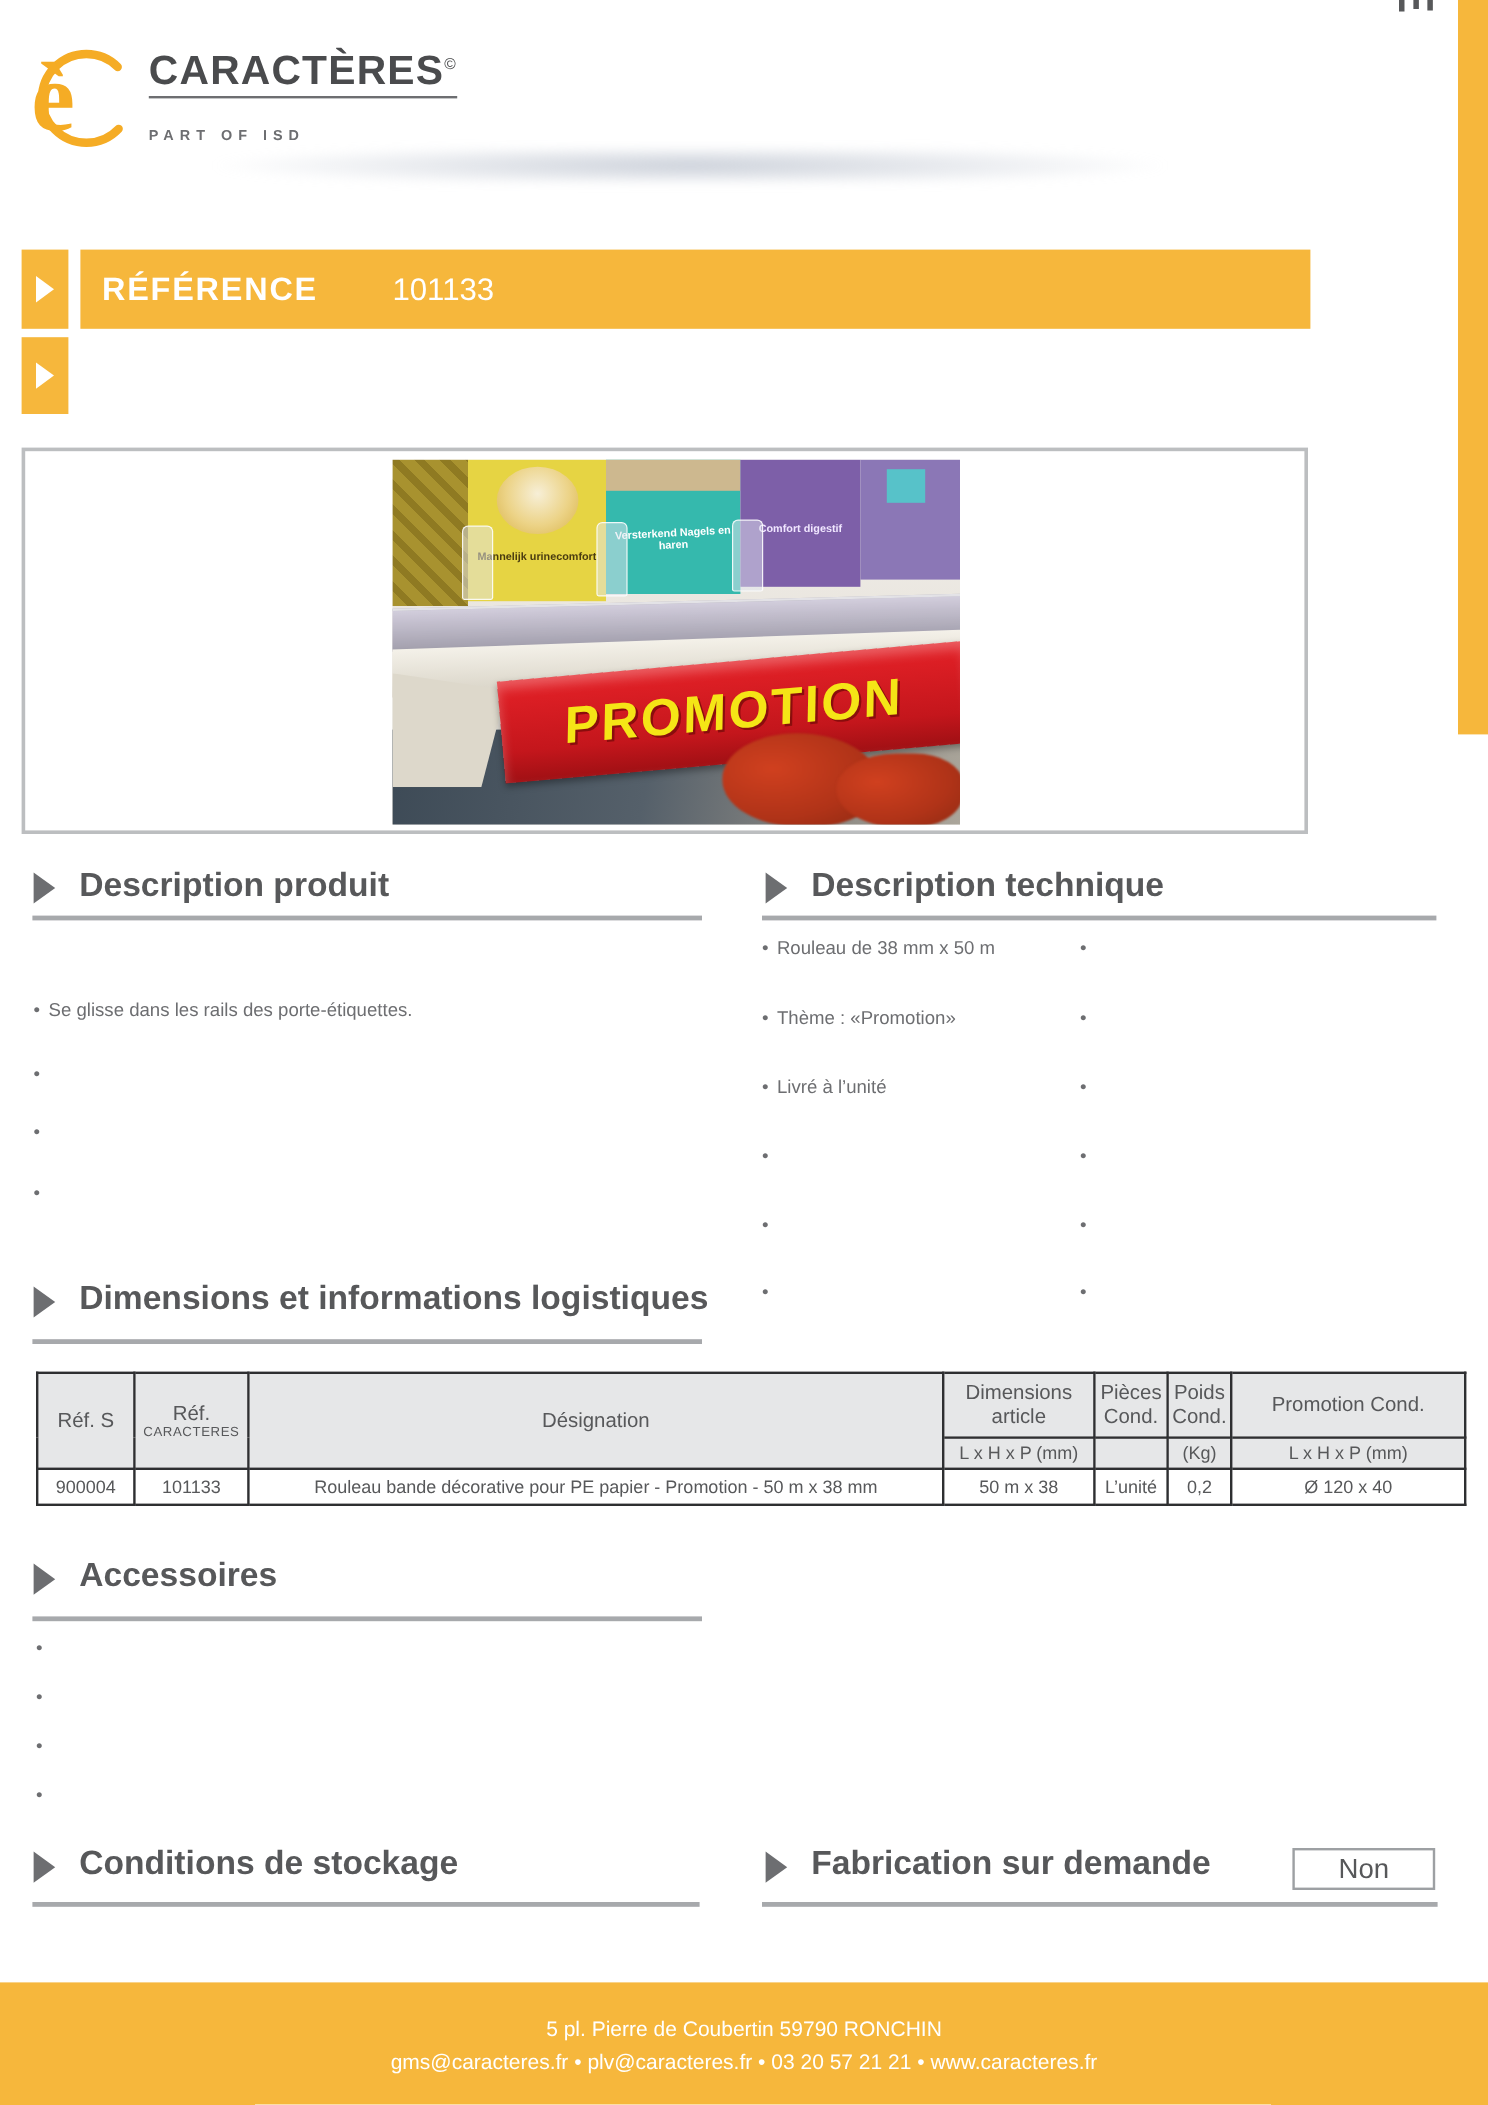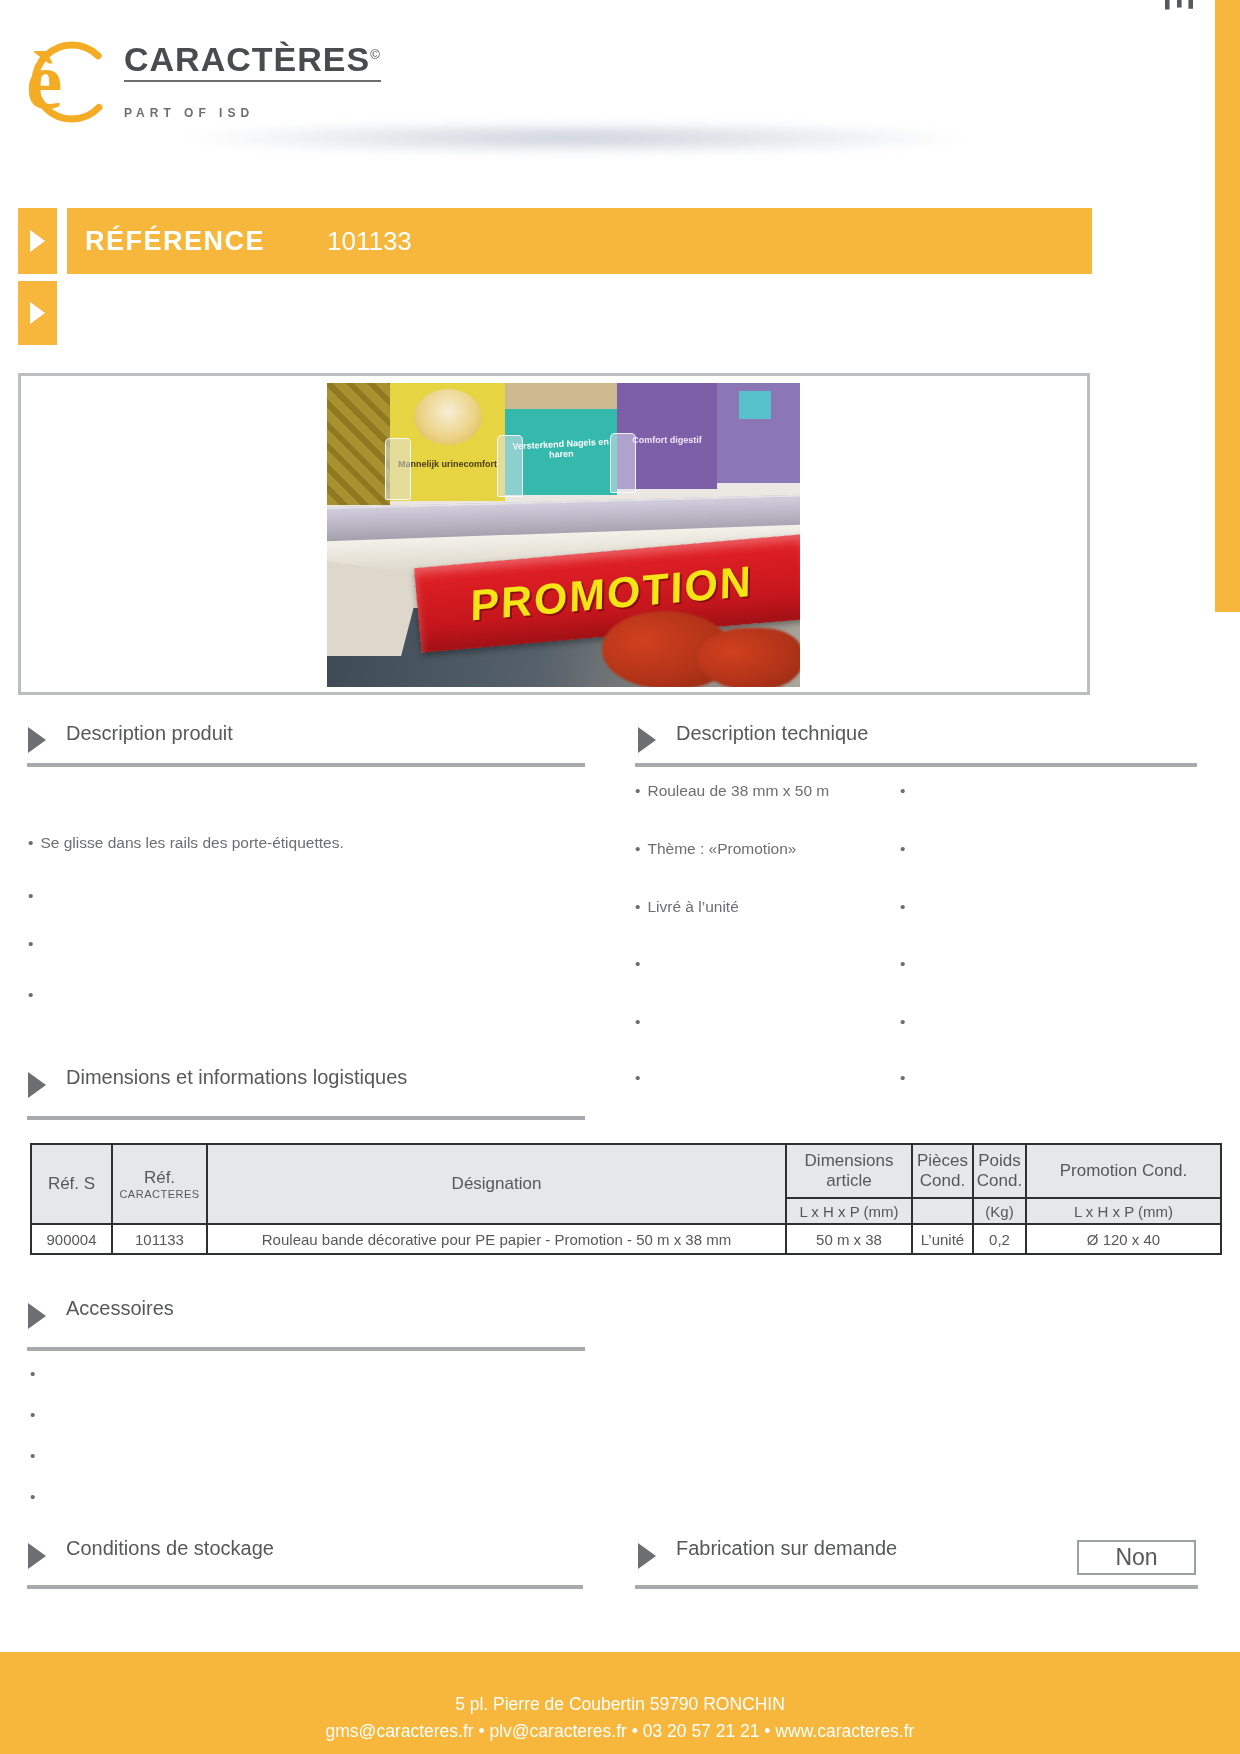--- a/index.html
+++ b/index.html
@@ -52,40 +52,40 @@
   .pusher{background:rgba(225,230,240,.5);border:1px solid rgba(255,255,255,.85);border-radius:5px 5px 2px 2px}
   .rail{background:linear-gradient(180deg,rgba(208,203,220,.92),rgba(148,145,162,.85));border-top:2px solid rgba(255,255,255,.7);transform:rotate(-1.5deg)}
   .shelf-edge{background:linear-gradient(180deg,#f4f1e9,#d8d3c6);transform:rotate(-2deg)}
   .bracket{background:#ddd8cb;clip-path:polygon(0 0,100% 15%,78% 100%,0 100%)}
   .promo-strip{background:linear-gradient(180deg,#e42127 0%,#c4161c 70%,#a01014 100%);transform:rotate(-5deg);display:flex;align-items:center;justify-content:center;box-shadow:inset 0 6px 10px rgba(255,255,255,.28), 0 3px 6px rgba(0,0,0,.35)}
   .promo-text{font-size:43px;font-weight:800;color:#f5e516;letter-spacing:2px;transform:skewX(-6deg);text-shadow:2px 2px 0 #8a0d0d}
   .blob{background:radial-gradient(ellipse at 32% 38%, #d0401f 0%, #b03318 60%, #8e2a12 100%);filter:blur(1px)}
 
   
   .sec-arrow{width:0;height:0;border-left:18px solid #6D6E71;border-top:13px solid transparent;border-bottom:13px solid transparent}
-  .sec-title{font-size:20px;font-weight:400;color:var(--heading);white-space:nowrap}
+  .sec-title{font-size:28px;font-weight:700;color:var(--heading);white-space:nowrap}
   .sec-line{height:4px;background:var(--line)}
 
   
   .bullet{font-size:15.5px;color:var(--body);line-height:23px}
   .bullet::before{content:"•";margin-right:7px}
 
   
   table.logi{border-collapse:collapse;table-layout:fixed;width:1190px}
   table.logi th,table.logi td{border:2px solid var(--tborder);text-align:center;vertical-align:middle;overflow:hidden}
   table.logi th{background:var(--thbg);font-size:17px;font-weight:400;color:var(--heading)}
   table.logi .sub{font-size:15px}
   table.logi td{font-size:15px;color:var(--heading);background:#fff}
   .th-small{display:block;font-size:11px;letter-spacing:.5px}
 
   
   .non-box{border:2px solid #9DA0A3;background:#fff;display:flex;align-items:center;justify-content:center;font-size:23px;color:var(--heading)}
 
   
-  .footer{background:var(--accent);display:flex;flex-direction:column;align-items:center;justify-content:center;padding-top:28px;row-gap:5px}
+  .footer{background:var(--accent);display:flex;flex-direction:column;align-items:center;justify-content:flex-start;padding-top:28px;row-gap:5px}
   .footer div{color:#fff;font-size:17.5px;line-height:22px;text-align:center}
 </style>
 </head>
 <body>
 
 <div class="page">
 
   <svg class="abs" style="left:20px;top:28px" width="96" height="100" viewBox="0 0 96 100">
     <circle cx="52" cy="54" r="37" fill="none" stroke="#F5AC25" stroke-width="7" stroke-dasharray="175 60" stroke-dashoffset="-28" stroke-linecap="round"></circle>
     <text x="6" y="80" font-family="Liberation Serif, serif" font-size="82" font-weight="bold" fill="#F5AC25">è</text>

